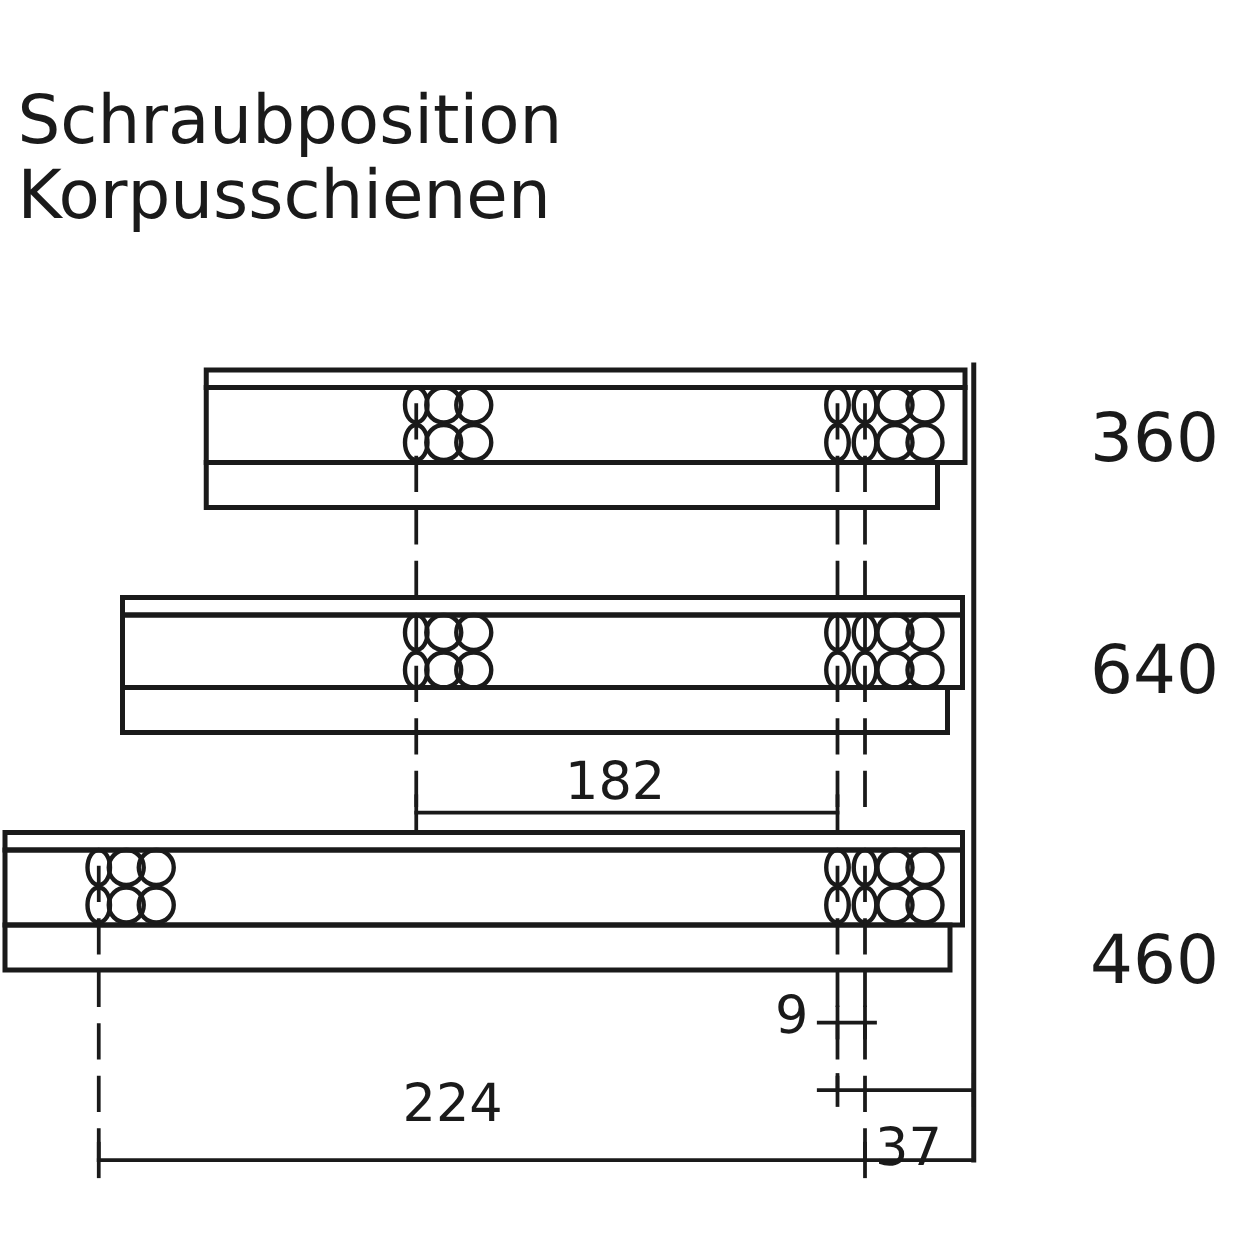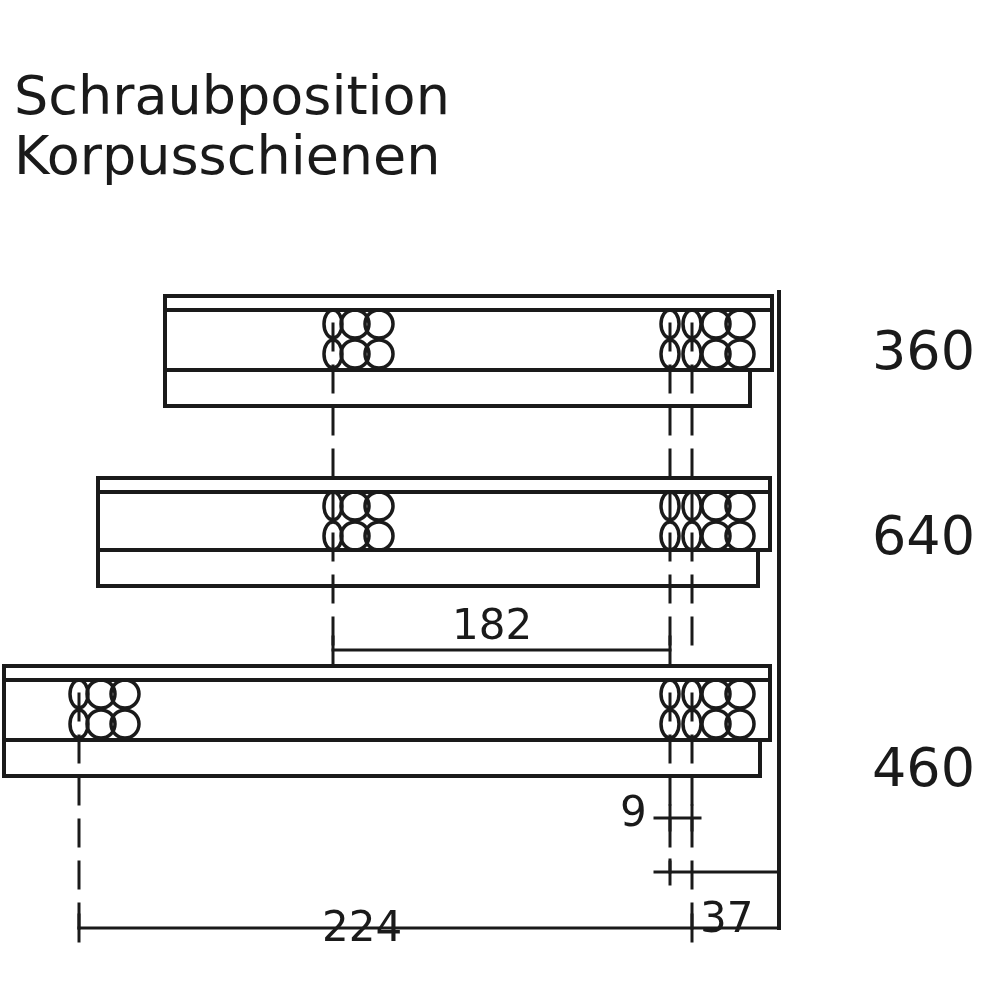--- a/index.html
+++ b/index.html
@@ -185,17 +185,17 @@
   <div class="title-block">
     <div class="title-line">Schraubposition</div>
     <div class="title-line">Korpusschienen</div>
   </div>
 
   <div class="side-label" style="left:872px; top:319px;">360</div>
   <div class="side-label" style="left:872px; top:504px;">640</div>
   <div class="side-label" style="left:872px; top:692px;margin-top:44px;">460</div>
 
   <div class="dim-text" style="left:452px; top:600px;">182</div>
-  <div class="dim-text" style="left:322px; top:858px;margin-top:44px;">224</div>
+  <div class="dim-text" style="left:322px; top:858px;">224</div>
   <div class="dim-text" style="left:620px; top:787px;">9</div>
   <div class="dim-text" style="left:700px; top:860px;margin-top:33px;">37</div>
 
 </div>
 
 </body></html>

